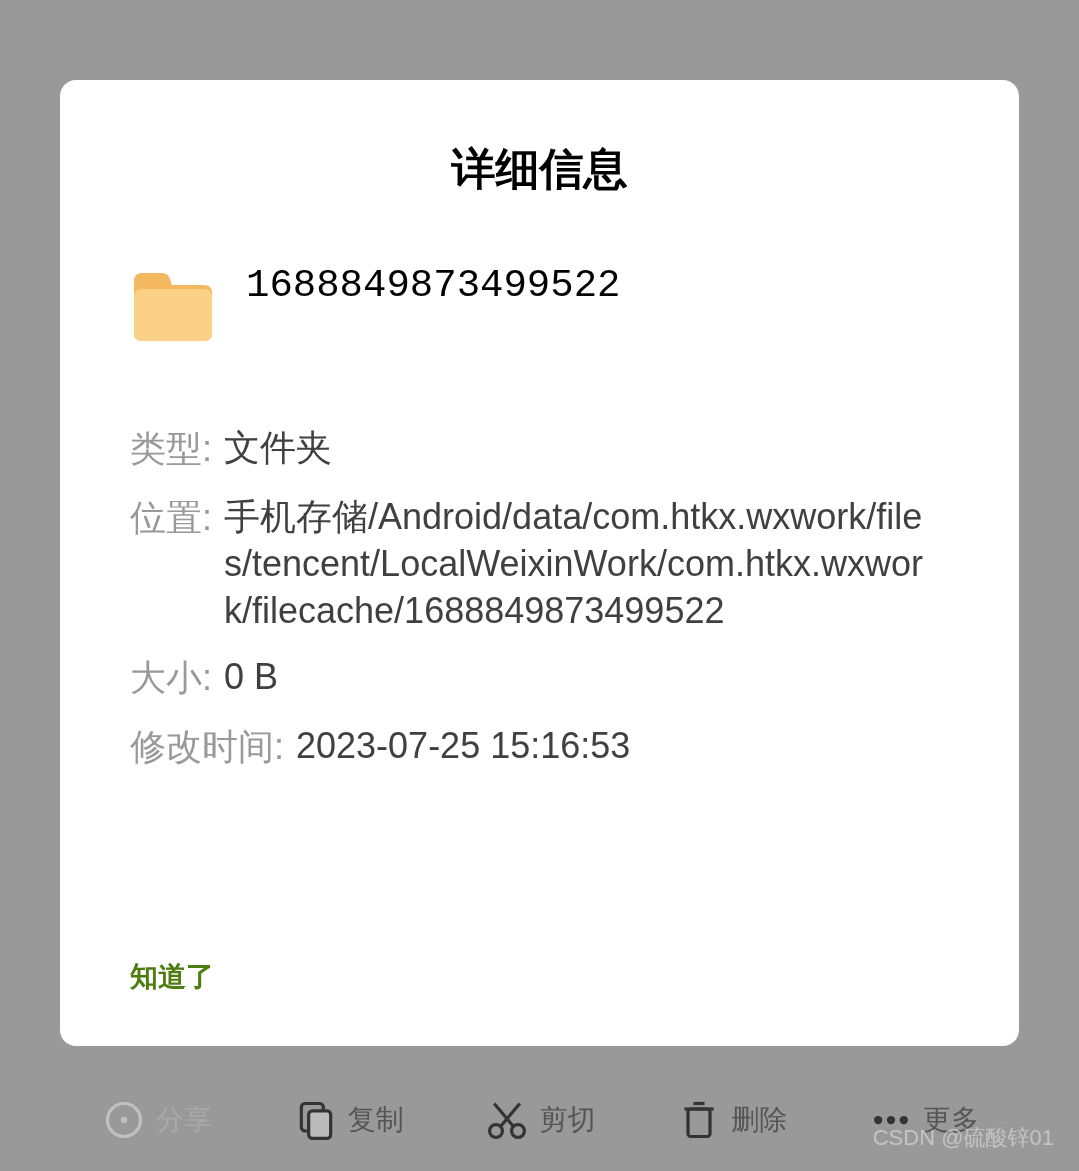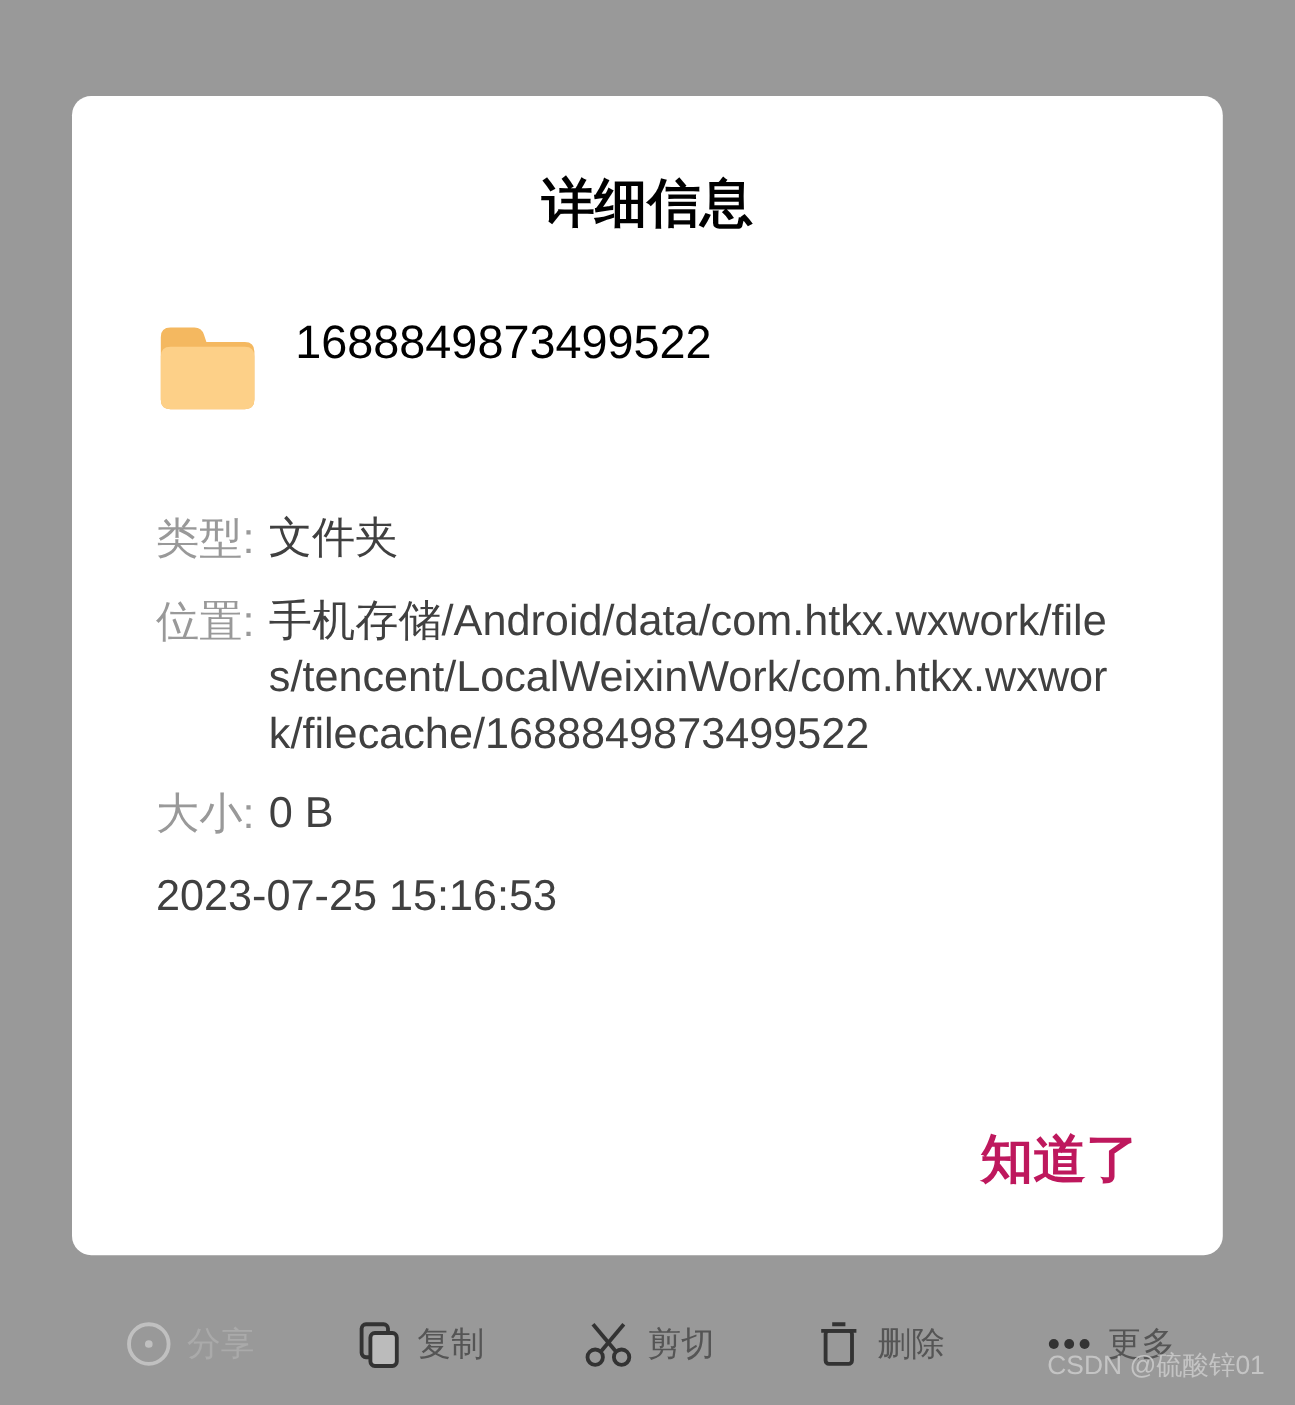--- a/index.html
+++ b/index.html
@@ -32,20 +32,21 @@
       font-size: 44px;
       font-weight: 600;
       color: #000000;
       margin-bottom: 70px;
     }
     .folder-header {
       display: flex;
       align-items: flex-start;
       gap: 30px;
       margin-bottom: 80px;
+      font-family: Liberation Mono, monospace;
     }
     .folder-icon {
       width: 86px;
       height: 76px;
       flex-shrink: 0;
     }
     .folder-name {
       font-size: 39px;
       color: #000000;
       font-weight: 400;
@@ -69,23 +70,23 @@
       white-space: nowrap;
       flex-shrink: 0;
     }
     .detail-value {
       font-size: 36px;
       color: #404040;
       word-break: break-all;
       line-height: 1.3;
     }
     .confirm-button {
-      text-align: right;
-      font-size: 44px;
-      color: #be185d;
+      text-align: left;
+      font-size: 28px;
+      color: #4d7c0f;
       font-weight: 600;
       padding: 20px 0 10px 0;
       cursor: pointer;
       margin-top: auto;
     }
     .toolbar {
       position: absolute;
       bottom: 32px;
       left: 0;
       right: 0;
@@ -148,20 +149,21 @@
     </div>
     <div class="detail-row">
       <span class="detail-label">位置:</span>
       <span class="detail-value">手机存储/Android/data/com.htkx.wxwork/files/tencent/LocalWeixinWork/com.htkx.wxwork/filecache/1688849873499522</span>
     </div>
     <div class="detail-row">
       <span class="detail-label">大小:</span>
       <span class="detail-value">0 B</span>
     </div>
     <div class="detail-row">
+      <span class="detail-label">修改时间:</span>
       <span class="detail-value">2023-07-25 15:16:53</span>
     </div>
   </div>
 
   <div class="confirm-button">知道了</div>
 </div>
 
 <div class="toolbar">
   <div class="toolbar-item disabled">
     <div class="toolbar-icon">

